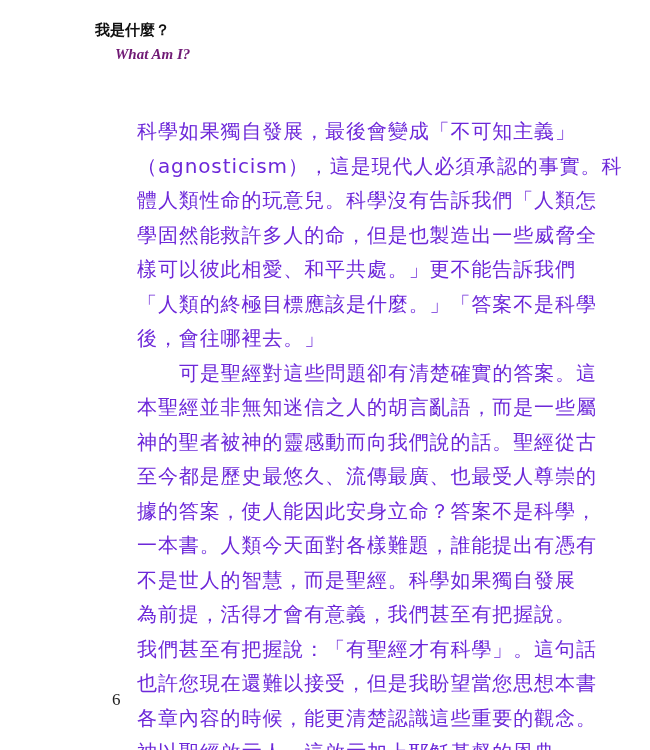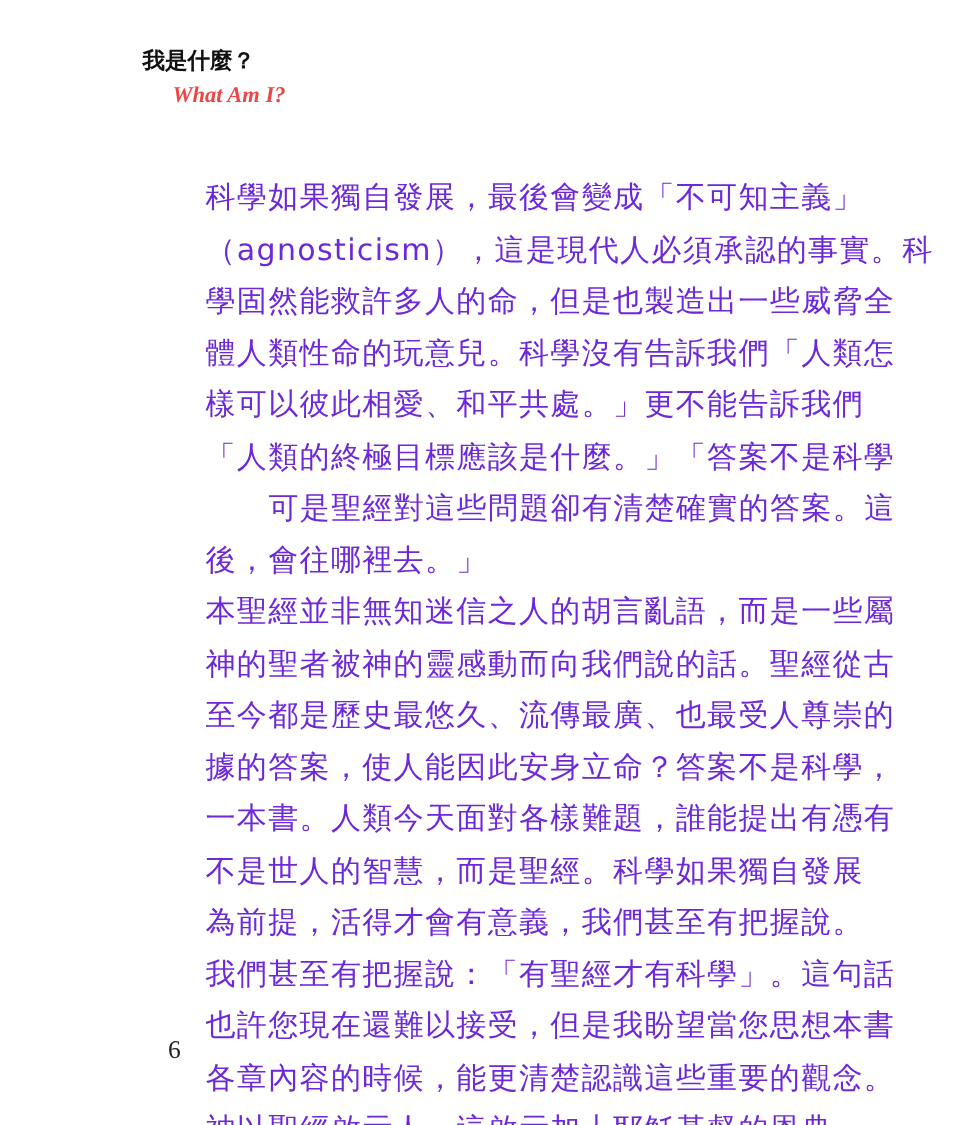--- a/index.html
+++ b/index.html
@@ -10,39 +10,39 @@
     body {
       width: 650px;
       height: 750px;
       position: relative;
       overflow: hidden;
       color: #1c1c1c;
     }
     .running-header {
       position: absolute;
       left: 95px;
-      top: 30px;
+      top: 20px;
     }
     .header-zh {
       font-family: "DejaVu Serif", serif;
       font-weight: bold;
       font-size: 15px;
       line-height: 20px;
       color: #111;
       letter-spacing: 0px;
     }
     .header-en {
       font-family: "Liberation Serif", serif;
       font-weight: bold;
       font-style: italic;
       font-size: 15px;
       line-height: 20px;
       margin-left: 20px;
       margin-top: 4px;
-      color: #ef4444;
+      color: #701a75;
     }
     .body-text {
       position: absolute;
       left: 137px;
       top: 114px;
       width: 420px;
     }
     .line {
       font-family: "DejaVu Sans", sans-serif;
       font-size: 20px;
@@ -68,26 +68,26 @@
 <body>
 
 <div class="running-header">
   <div class="header-zh">我是什麼？</div>
   <div class="header-en">What Am I?</div>
 </div>
 
 <div class="body-text">
   <div class="line">科學如果獨自發展，最後會變成「不可知主義」</div>
   <div class="line">（agnosticism），這是現代人必須承認的事實。科</div>
+  <div class="line">體人類性命的玩意兒。科學沒有告訴我們「人類怎</div>
   <div class="line">學固然能救許多人的命，但是也製造出一些威脅全</div>
-  <div class="line">體人類性命的玩意兒。科學沒有告訴我們「人類怎</div>
   <div class="line">樣可以彼此相愛、和平共處。」更不能告訴我們</div>
   <div class="line">「人類的終極目標應該是什麼。」「答案不是科學</div>
+  <div class="line">後，會往哪裡去。」</div>
   <div class="line indent">可是聖經對這些問題卻有清楚確實的答案。這</div>
-  <div class="line">後，會往哪裡去。」</div>
   <div class="line">本聖經並非無知迷信之人的胡言亂語，而是一些屬</div>
   <div class="line">神的聖者被神的靈感動而向我們說的話。聖經從古</div>
   <div class="line">至今都是歷史最悠久、流傳最廣、也最受人尊崇的</div>
   <div class="line">據的答案，使人能因此安身立命？答案不是科學，</div>
   <div class="line">一本書。人類今天面對各樣難題，誰能提出有憑有</div>
   <div class="line">不是世人的智慧，而是聖經。科學如果獨自發展</div>
   <div class="line">為前提，活得才會有意義，我們甚至有把握說。</div>
   <div class="line">我們甚至有把握說：「有聖經才有科學」。這句話</div>
   <div class="line">也許您現在還難以接受，但是我盼望當您思想本書</div>
   <div class="line">各章內容的時候，能更清楚認識這些重要的觀念。</div>

